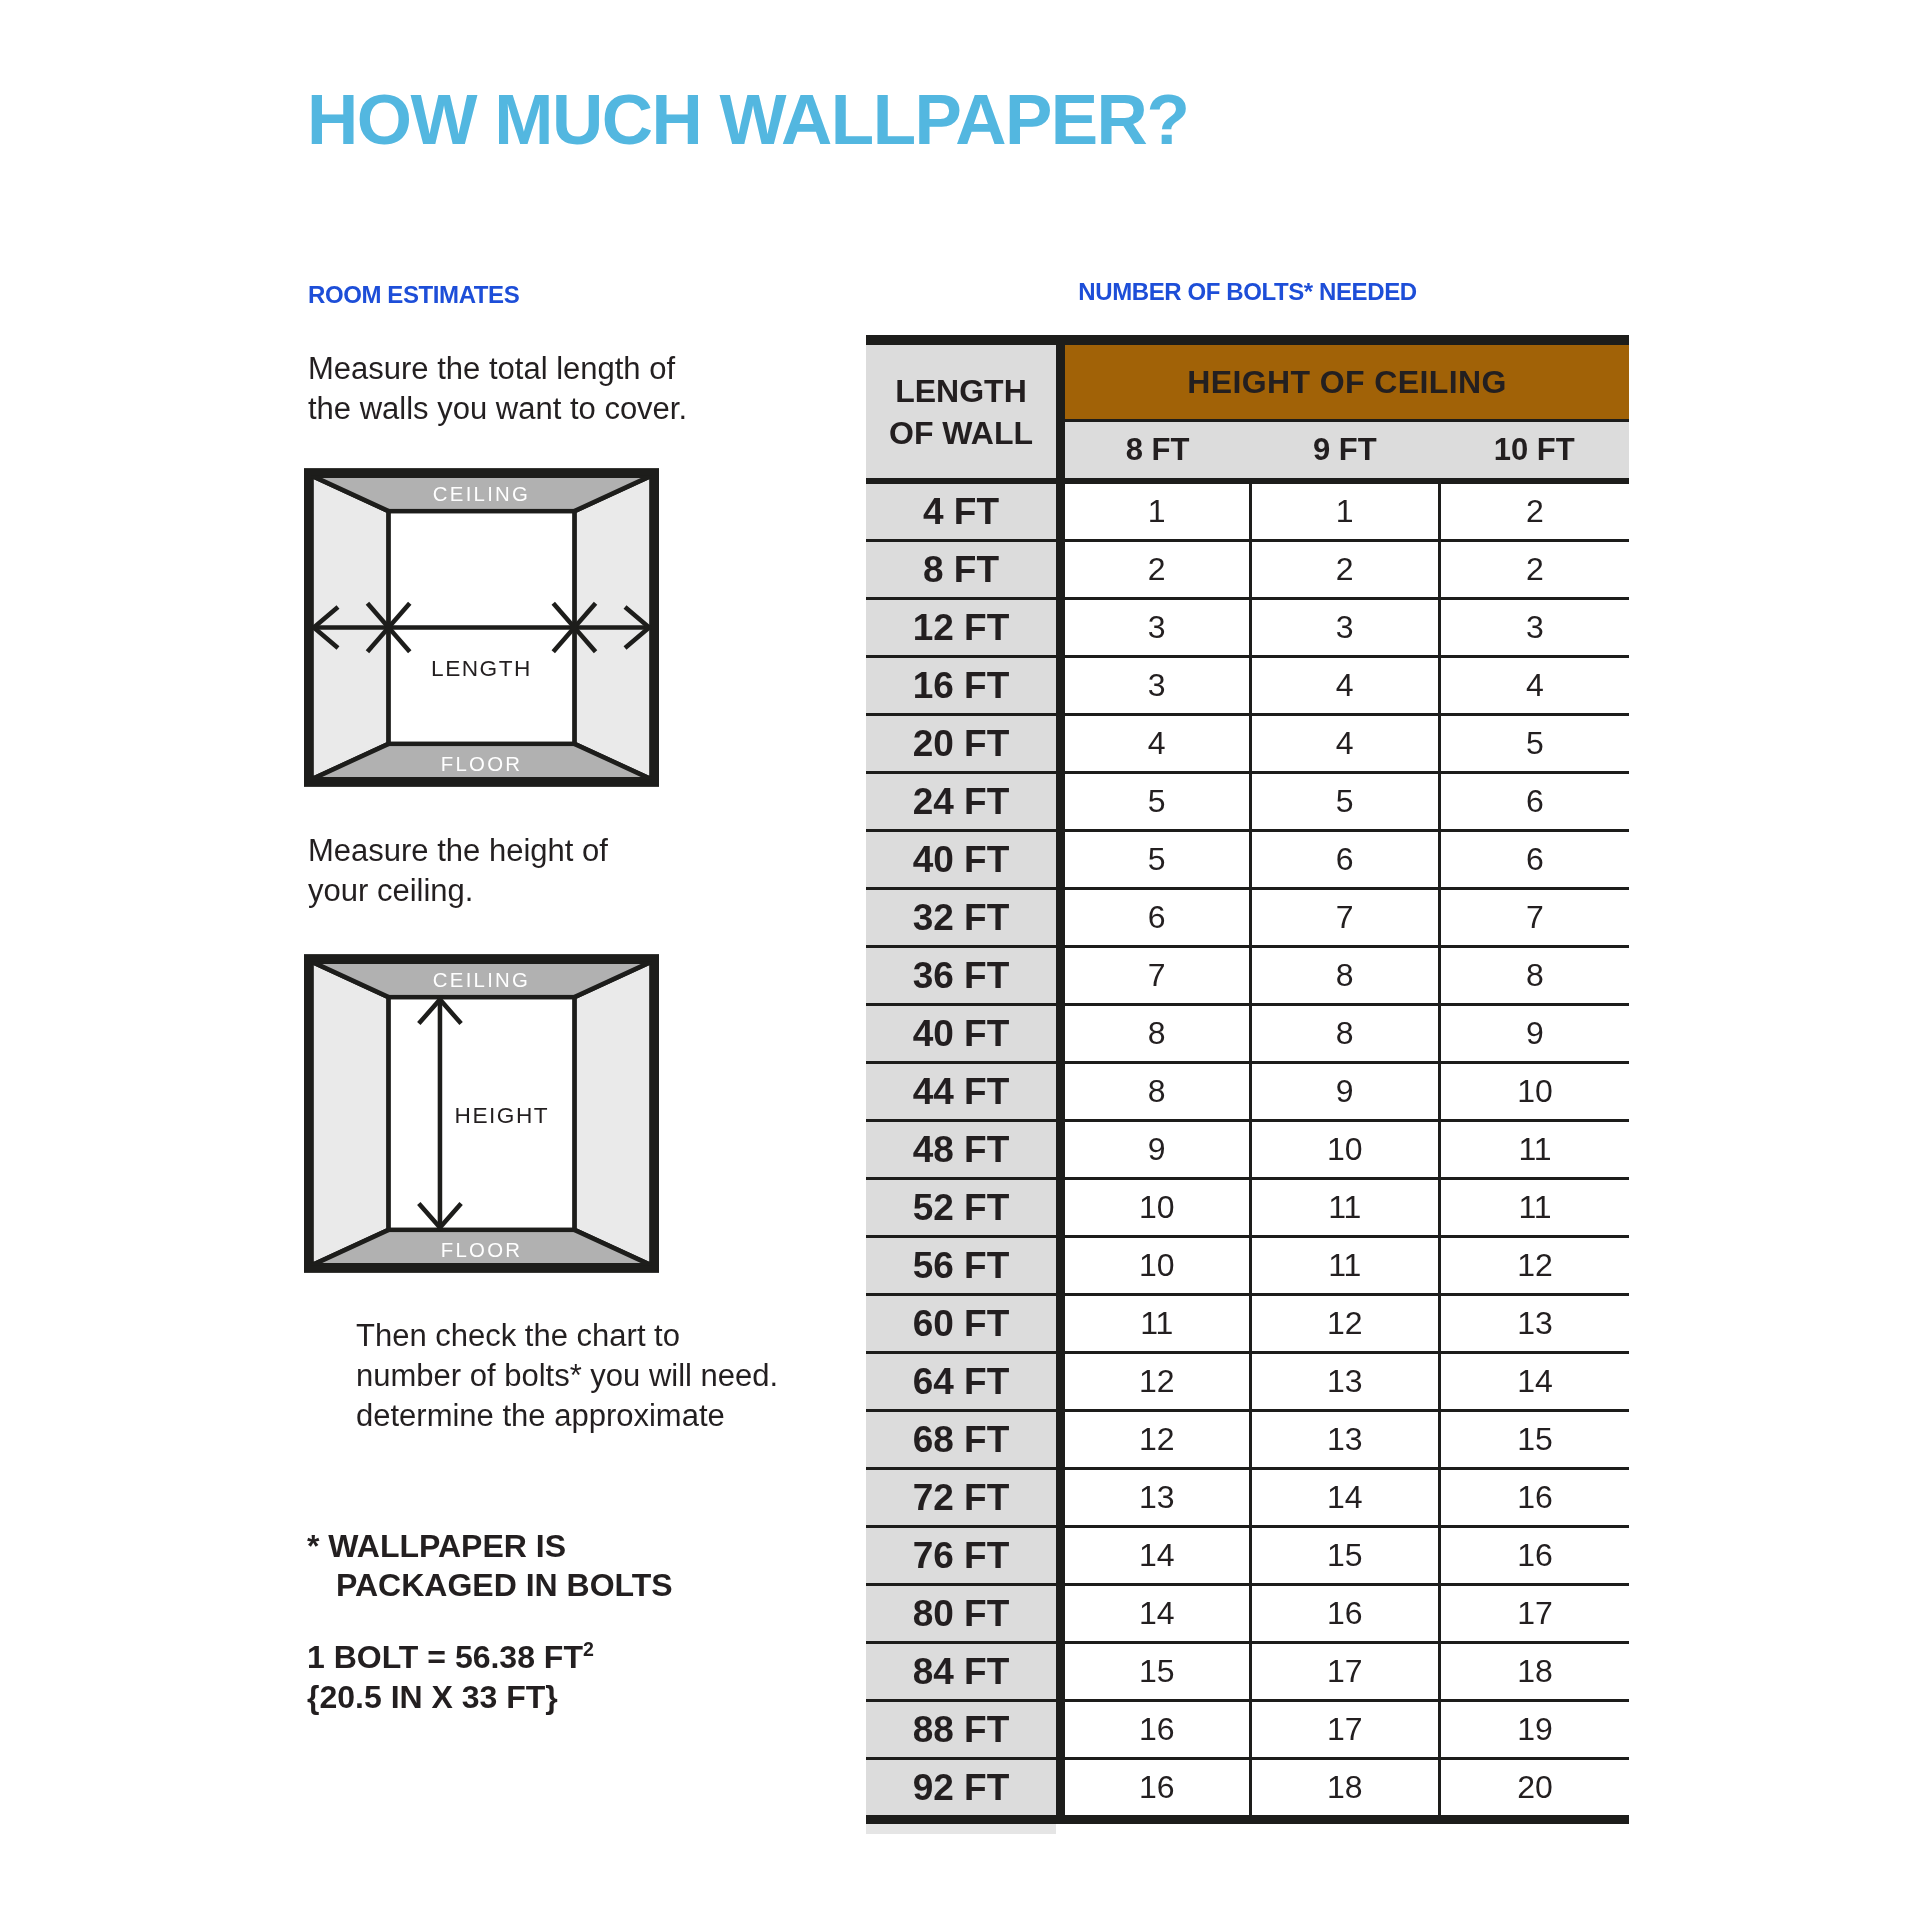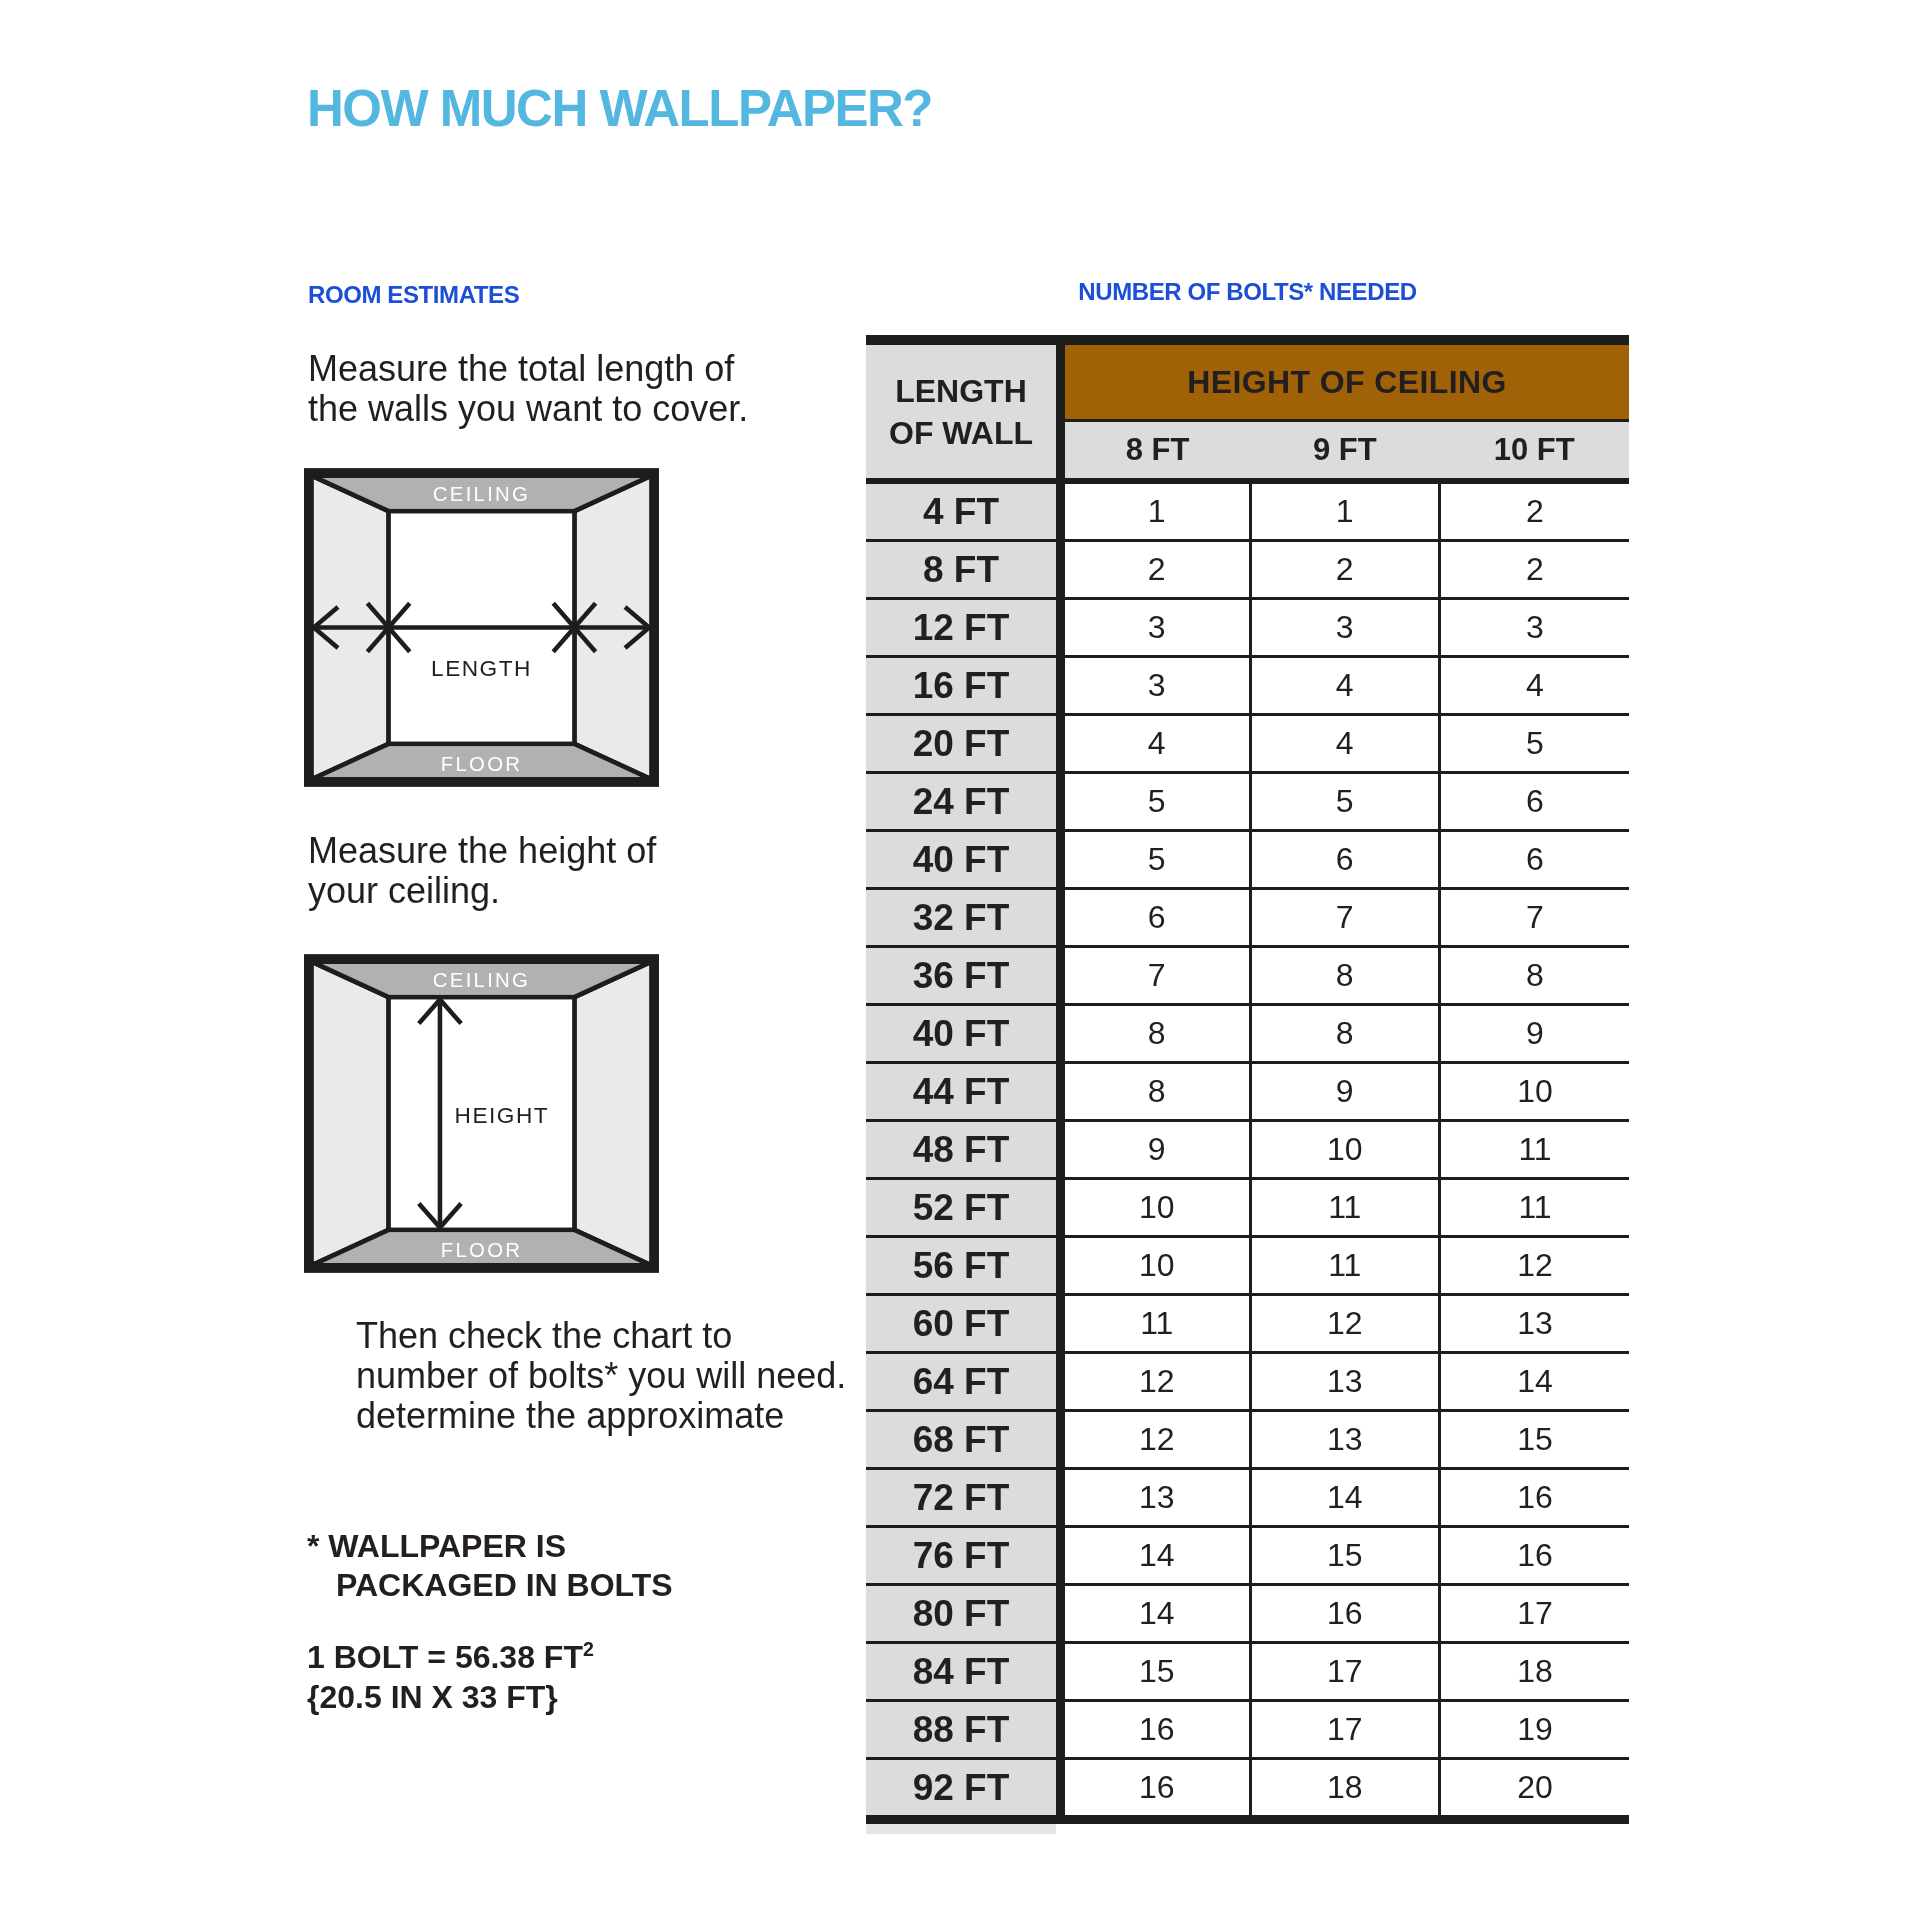--- a/index.html
+++ b/index.html
@@ -3,32 +3,32 @@
 <meta charset="utf-8">
 <style>
   html,body { margin:0; padding:0; background:#ffffff; }
   .canvas {
     position:relative; width:1926px; height:1926px; background:#ffffff;
     font-family:"Liberation Sans","DejaVu Sans",sans-serif; color:#231F20;
     overflow:hidden;
   }
   .page-title {
     position:absolute; left:307px; top:79px;
-    font-size:51px; font-weight:700; letter-spacing:-1.5px;
+    font-size:71px; font-weight:700; letter-spacing:-1.5px;
     color:#53B7E0; white-space:nowrap;
   }
   .section-heading {
     font-size:24px; font-weight:700; letter-spacing:-0.4px; color:#1d4ed8;
     white-space:nowrap;
   }
   #room-estimates-heading { position:absolute; left:308px; top:281px; }
   .table-heading {
     position:absolute; left:866px; top:278px; width:763px; text-align:center;
   }
-  .body-text { position:absolute; left:308px; font-size:36px; line-height:40px; color:#231F20; }
+  .body-text { position:absolute; left:308px; font-size:31px; line-height:40px; color:#231F20; }
   .p1 { top:349px; }
   .p2 { top:831px; }
   .p3 { top:1316px;margin-left:48px; }
   .footnote {
     position:absolute; left:307px; top:1527px;
     font-size:32px; line-height:39px; font-weight:700; color:#231F20;
   }
   .footnote .indent { display:block; padding-left:29px; }
   .boltinfo {
     position:absolute; left:307px; top:1637px;

